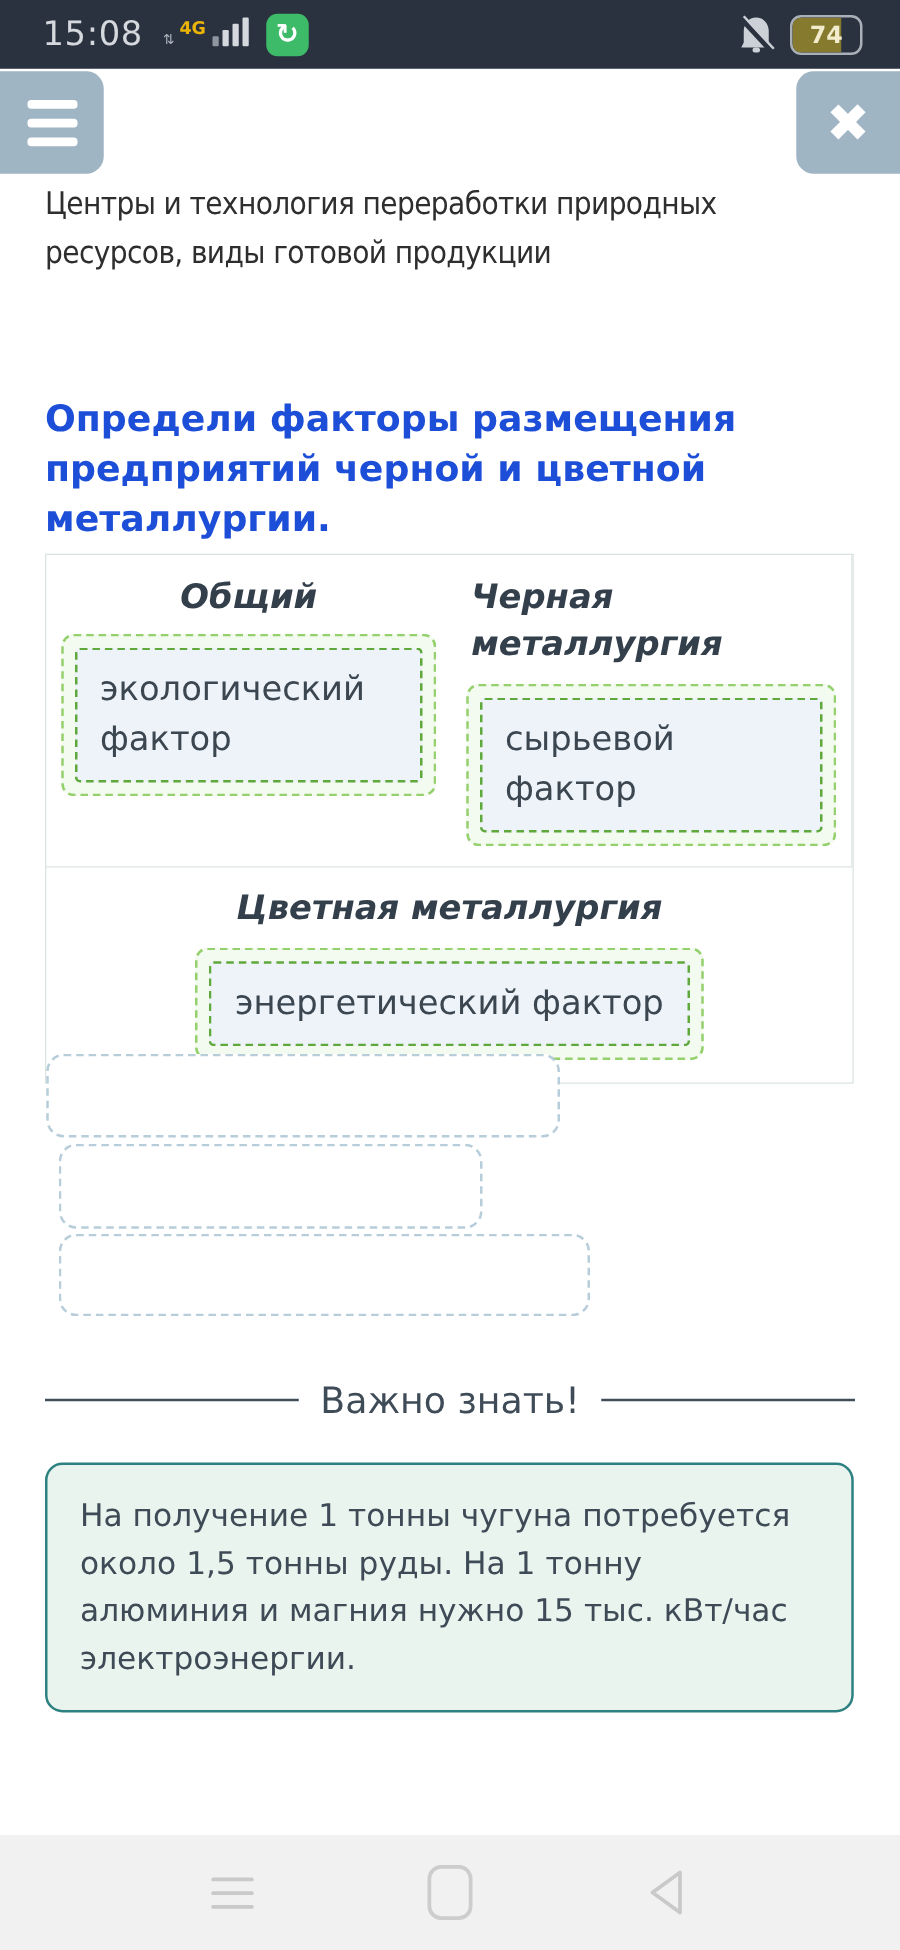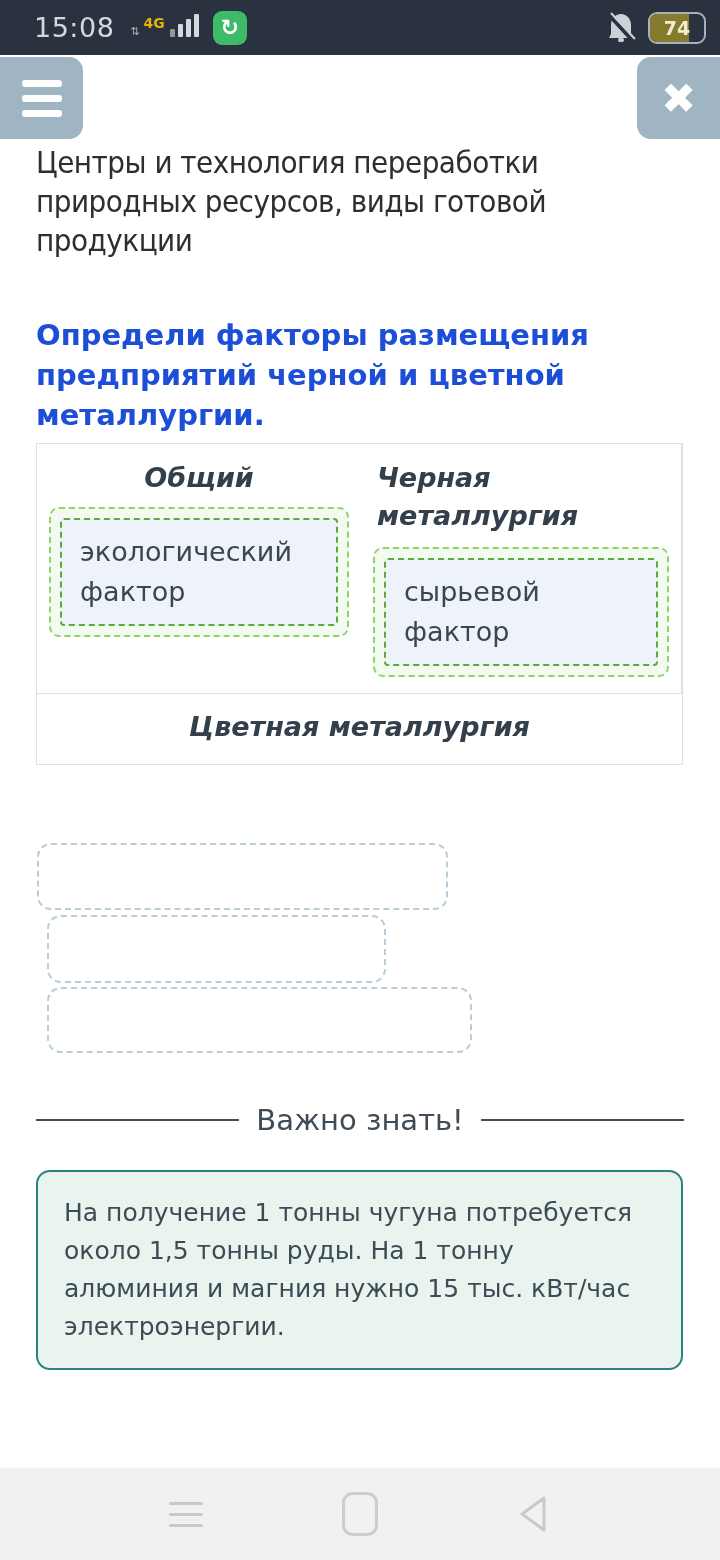--- a/index.html
+++ b/index.html
@@ -9,21 +9,21 @@
     background: #ffffff;
     position: relative;
     overflow: hidden;
   }
   .screen { position: relative; width: 720px; height: 1560px; background: #ffffff; }
 
   
   .statusbar {
     position: absolute; left: 0; top: 0; width: 720px; height: 55px;
     background: #2a3240; color: #d5d9de;
-    display: flex; align-items: center; padding: 0 14px 0 34px;
+    display: flex; align-items: center; padding: 0 30px 0 34px;
   }
   .sb-time { font-size: 27px; letter-spacing: 0.5px; }
   .sb-net { display: flex; align-items: flex-end; margin-left: 16px; gap: 2px; }
   .sb-arrows { font-size: 11px; line-height: 10px; color: #aeb4bc; display: flex; flex-direction: column; margin-right: 2px; margin-bottom: 4px; }
   .sb-4g { font-size: 14px; font-weight: bold; color: #eab308; margin-right: 3px; margin-bottom: 10px; }
   .sb-bars { display: flex; align-items: flex-end; gap: 3px; margin-bottom: 4px; }
   .sb-bars i { display: block; width: 5px; background: #d5d9de; border-radius: 1px; }
   .sb-bars i:nth-child(1) { height: 8px; background:#8f96a0; }
   .sb-bars i:nth-child(2) { height: 13px; }
   .sb-bars i:nth-child(3) { height: 18px; }
@@ -58,21 +58,21 @@
   .close-btn {
     position: absolute; right: 0; top: 57px; width: 83px; height: 82px;
     background: #9fb5c4; border-radius: 14px 0 0 14px;
     display: flex; align-items: center; justify-content: center;
     color: #ffffff; font-size: 42px; font-weight: bold; cursor: pointer;
   }
 
   
   .lesson-title {
     position: absolute; left: 36px; top: 143px; width: 648px;
-    font-size: 31px; line-height: 39px; color: #2e2e2e;
+    font-size: 25px; line-height: 39px; color: #2e2e2e;
     font-stretch: condensed; letter-spacing: -0.5px;
   }
   .task-prompt {
     position: absolute; left: 36px; top: 315px; width: 610px;
     font-size: 29px; line-height: 40px; font-weight: bold; color: #1d4ed8;
   }
 
   
   .answer-table {
     position: absolute; left: 36px; top: 443px; width: 647px;
@@ -197,20 +197,23 @@
       </div>
       <div class="tbl-cell cell-black">
         <div class="cell-header">Черная металлургия</div>
         <div class="drop-zone dz-black">
           <div class="drop-chip">сырьевой фактор</div>
         </div>
       </div>
     </div>
     <div class="tbl-row2">
       <div class="cell-header">Цветная металлургия</div>
+      <div class="drop-zone dz-nonferrous">
+        <div class="drop-chip">энергетический фактор</div>
+      </div>
     </div>
   </div>
 
   <div class="empty-slot slot-1"></div>
   <div class="empty-slot slot-2"></div>
   <div class="empty-slot slot-3"></div>
 
   <div class="section-heading heading-important">
     <span class="rule"></span>
     <span>Важно знать!</span>

